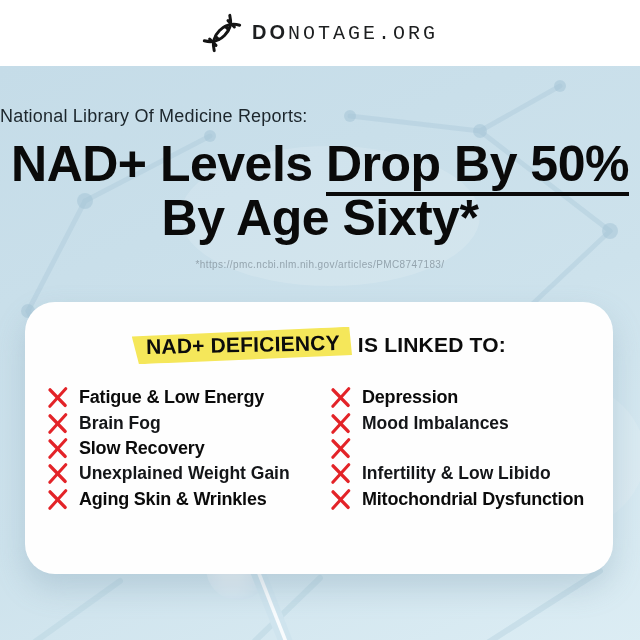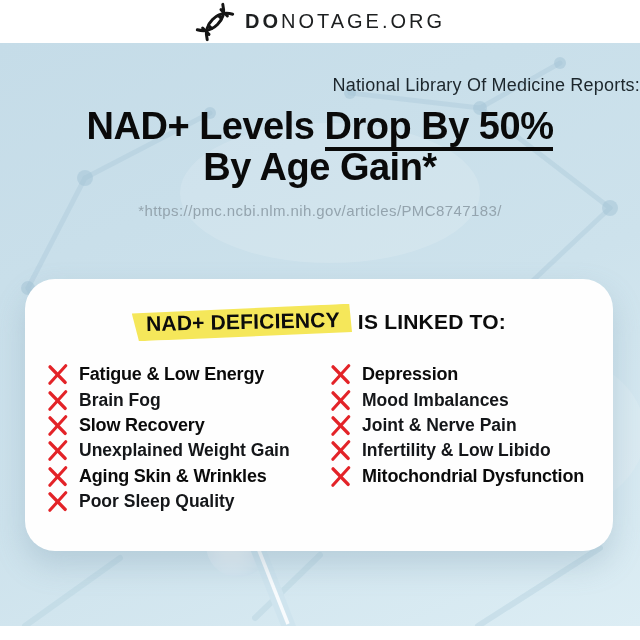--- a/index.html
+++ b/index.html
@@ -3,44 +3,44 @@
 <meta charset="utf-8">
 <style>
   html,body{margin:0;padding:0;}
   body{
     width:640px;height:640px;overflow:hidden;position:relative;
     font-family:"Liberation Sans","DejaVu Sans",sans-serif;
     background:#fff;
   }
   
   .topbar{
-    height:43px;background:#ffffff;display:flex;align-items:center;justify-content:center;gap:10px;
+    height:66px;background:#ffffff;display:flex;align-items:center;justify-content:center;gap:10px;
   }
   .logo-text{font-size:20px;letter-spacing:3px;color:#1d1f20;display:inline-flex;align-items:baseline;}
   .logo-text .b{font-weight:700;}
-  .logo-text .l{font-weight:300;}
+  .logo-text .l{font-weight:300;font-family:Liberation Mono, monospace;}
   .dna{width:40px;height:40px;}
   
   .hero{
     position:relative;height:583px;
     background:linear-gradient(155deg,var(--bg_blue_top) 0%,#cde2ec 55%,var(--bg_blue_bottom) 100%);
   }
   .bg-decor{position:absolute;inset:0;width:100%;height:100%;}
   .kicker{
-    position:relative;text-align:right;padding-top:32px;
+    position:relative;text-align:left;padding-top:40px;
     font-size:18px;font-weight:500;color:#1c262c;letter-spacing:.2px;
   }
   .headline{
     position:relative;text-align:center;margin-top:10px;
-    font-size:38px;line-height:1.08;font-weight:800;color:#0a0a0a;letter-spacing:-.5px;
+    font-size:50px;line-height:1.08;font-weight:800;color:#0a0a0a;letter-spacing:-.5px;
   }
   .headline .u{border-bottom:4px solid #0a0a0a;padding-bottom:0px;}
   .citation{
     position:relative;text-align:center;margin-top:14px;
-    font-size:15px;color:#94a4ae;letter-spacing:.4px;font-weight:500;
+    font-size:10px;color:#94a4ae;letter-spacing:.4px;font-weight:500;
   }
   
   .card{
     position:absolute;left:25px;top:236px;width:588px;height:272px;
     background:#fefefe;border-radius:30px;
     box-shadow:0 14px 30px rgba(110,145,165,.28);
   }
   .card-heading{
     margin-top:27px;text-align:center;
     font-size:21px;font-weight:800;color:#0c0c0c;letter-spacing:.2px;white-space:nowrap;
@@ -118,21 +118,21 @@
     </g>
     <circle cx="238" cy="502" r="32" fill="url(#sph)"></circle>
     <path d="M250 506 L264 501 L296 583 L281 583 Z" fill="#cfe4ee"></path>
     <path d="M258 505 L288 581" stroke="#ffffff" stroke-width="3.5" opacity=".85" fill="none"></path>
   </svg>
 
   <div class="kicker">National Library Of Medicine Reports:</div>
 
   <div class="headline">
     <span>NAD+ Levels </span><span class="u">Drop By 50%</span><br>
-    <span>By Age Gain*</span>
+    <span>By Age Sixty*</span>
   </div>
 
   <div class="citation">*https://pmc.ncbi.nlm.nih.gov/articles/PMC8747183/</div>
 
   <div class="card">
     <div class="card-heading">
       <span class="hl">NAD+ DEFICIENCY</span><span>IS LINKED TO:</span>
     </div>
     <div class="cols">
       <div class="col1">
@@ -169,27 +169,20 @@
   </div>
 
   <div class="item">
     <svg class="x" viewBox="0 0 22 22" aria-hidden="true">
       <path d="M3.2 3 L19 19.2" stroke="#e32328" stroke-width="3.6" stroke-linecap="round" fill="none"></path>
       <path d="M19.6 1.8 L3 20.2" stroke="#e32328" stroke-width="3.2" stroke-linecap="round" fill="none"></path>
     </svg>
     <span class="lbl bold">Aging Skin &amp; Wrinkles</span>
   </div>
 
-  <div class="item">
-    <svg class="x" viewBox="0 0 22 22" aria-hidden="true">
-      <path d="M3.2 3 L19 19.2" stroke="#e32328" stroke-width="3.6" stroke-linecap="round" fill="none"></path>
-      <path d="M19.6 1.8 L3 20.2" stroke="#e32328" stroke-width="3.2" stroke-linecap="round" fill="none"></path>
-    </svg>
-    <span class="lbl">Poor Sleep Quality</span>
-  </div>
 </div>
       <div class="col2">
 
   <div class="item">
     <svg class="x" viewBox="0 0 22 22" aria-hidden="true">
       <path d="M3.2 3 L19 19.2" stroke="#e32328" stroke-width="3.6" stroke-linecap="round" fill="none"></path>
       <path d="M19.6 1.8 L3 20.2" stroke="#e32328" stroke-width="3.2" stroke-linecap="round" fill="none"></path>
     </svg>
     <span class="lbl bold">Depression</span>
   </div>
@@ -200,21 +193,20 @@
       <path d="M19.6 1.8 L3 20.2" stroke="#e32328" stroke-width="3.2" stroke-linecap="round" fill="none"></path>
     </svg>
     <span class="lbl">Mood Imbalances</span>
   </div>
 
   <div class="item">
     <svg class="x" viewBox="0 0 22 22" aria-hidden="true">
       <path d="M3.2 3 L19 19.2" stroke="#e32328" stroke-width="3.6" stroke-linecap="round" fill="none"></path>
       <path d="M19.6 1.8 L3 20.2" stroke="#e32328" stroke-width="3.2" stroke-linecap="round" fill="none"></path>
     </svg>
-    <span class="lbl">Joint &amp; Nerve Pain</span>
   </div>
 
   <div class="item">
     <svg class="x" viewBox="0 0 22 22" aria-hidden="true">
       <path d="M3.2 3 L19 19.2" stroke="#e32328" stroke-width="3.6" stroke-linecap="round" fill="none"></path>
       <path d="M19.6 1.8 L3 20.2" stroke="#e32328" stroke-width="3.2" stroke-linecap="round" fill="none"></path>
     </svg>
     <span class="lbl">Infertility &amp; Low Libido</span>
   </div>
 

